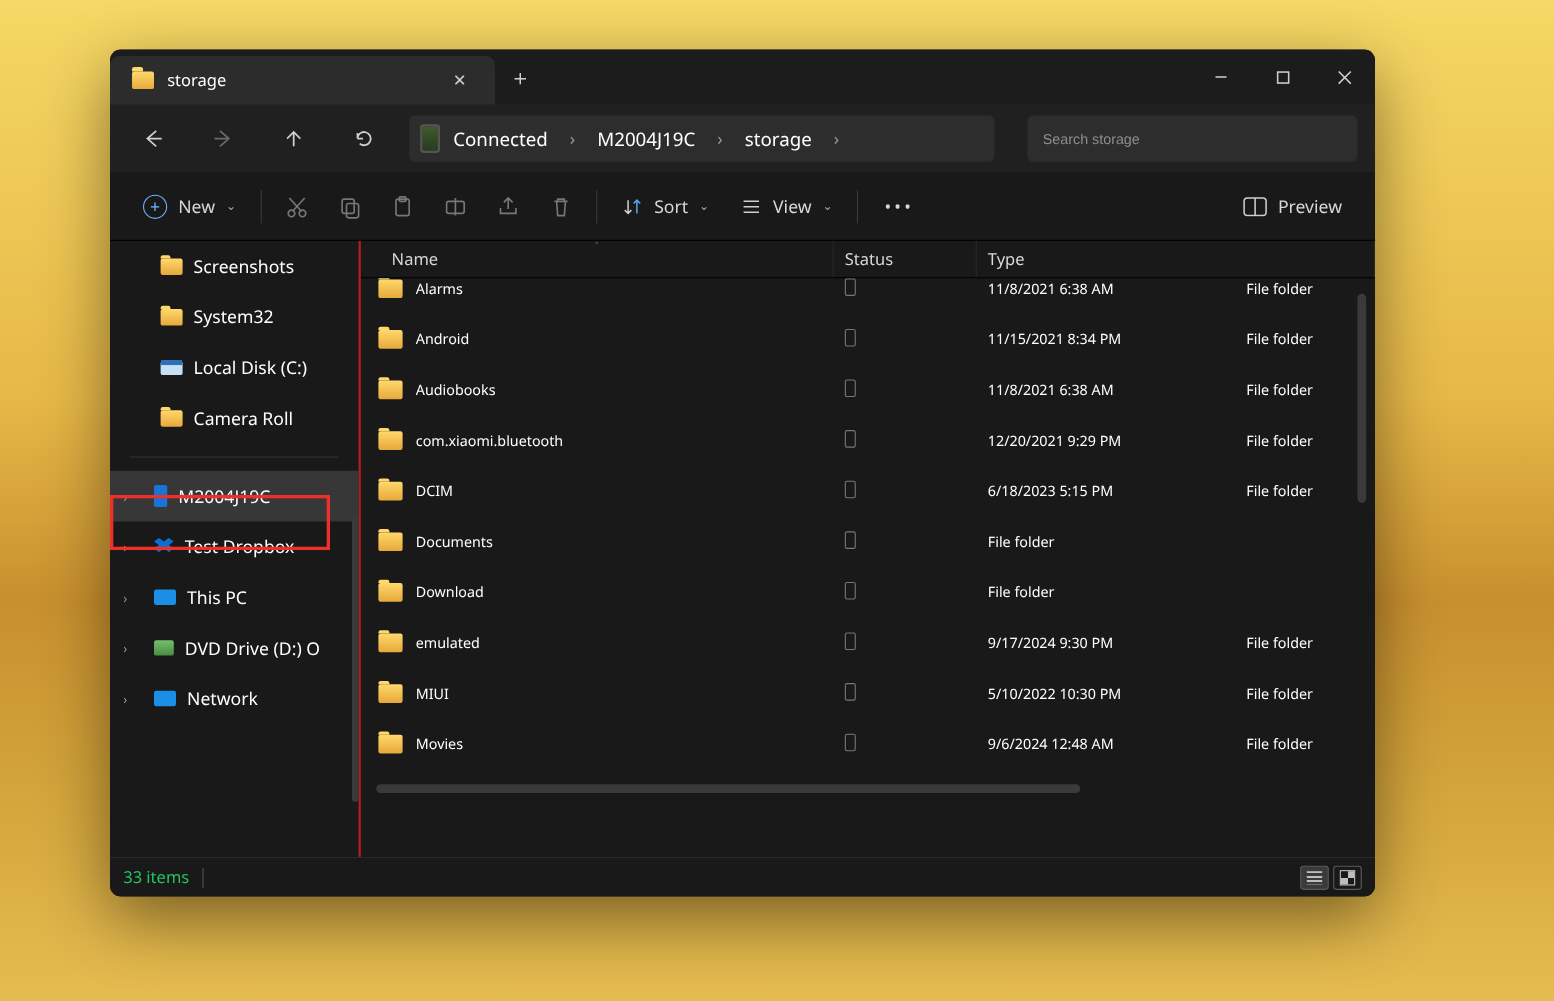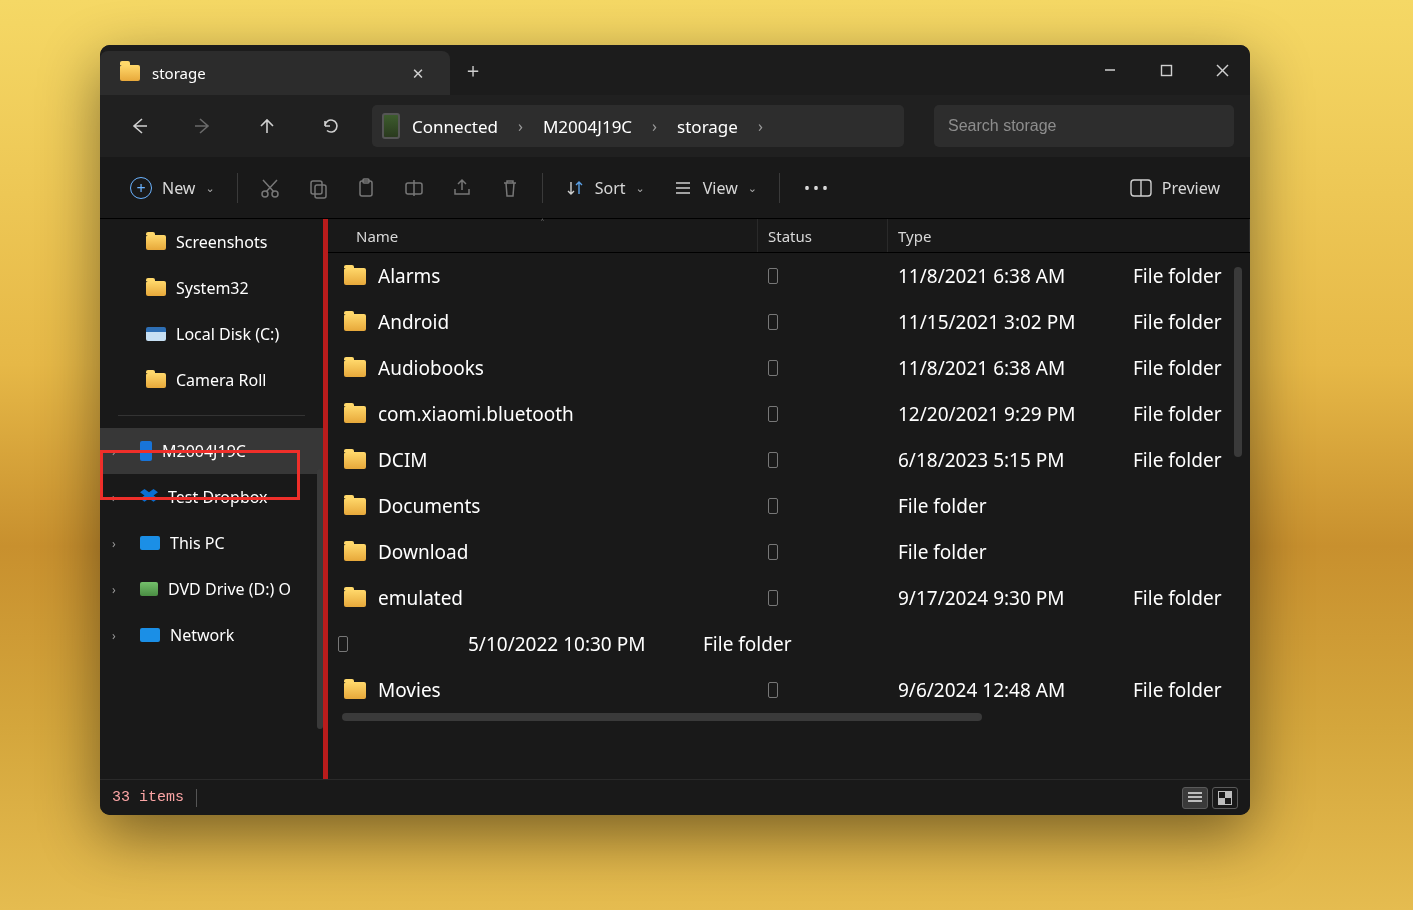--- a/index.html
+++ b/index.html
@@ -36,38 +36,38 @@
   .nav-btn.disabled { color:#6a6a6a; cursor:default; }
   .nav-btn svg { stroke: currentColor; fill:none; stroke-width:1.6; }
   .address {
     flex: 1; height: 42px; background:#2d2d2d; border-radius:5px;
     display:flex; align-items:center; padding:0 10px; color:#fff; gap:6px;
   }
   .dev-ico { width:18px; height:26px; border-radius:3px; background:linear-gradient(#3d5c2d,#2a3a1e); border:2px solid #555;}
   .crumb { font-size:17px; color:#fff; padding:0 6px; white-space:nowrap; cursor:pointer;}
   .chev { color:#9a9a9a; padding:0 8px; cursor:pointer;}
   .search { width:300px; height:42px; background:#2d2d2d; border-radius:5px; margin-left:12px; display:flex; align-items:center; padding:0 14px;}
-  .search input { background:transparent; border:none; outline:none; color:#ddd; font-size:16px; width:100%; }
+  .search input { background:transparent; border:none; outline:none; color:#ddd; font-size:13px; width:100%; }
   .search input::placeholder { color:#8d8d8d; }
 
   
   .toolbar { height:62px; background:#191919; display:flex; align-items:center; padding:0 18px; gap:4px; color:#d8d8d8; border-bottom:1px solid #000;}
   .tbtn { height:40px; padding:0 12px; display:flex; align-items:center; gap:10px; border-radius:4px; cursor:pointer; font-size:16px;}
   .tbtn svg { stroke:#cfcfcf; fill:none; stroke-width:1.4; }
   .tbtn .ch { font-size:11px; color:#aaa; }
   .new-btn .plus-circ { width:22px;height:22px;border:1.5px solid #6bb3ff;border-radius:50%;display:flex;align-items:center;justify-content:center;color:#6bb3ff;font-size:16px;line-height:1;}
   .tsep { width:1px; height:30px; background:#3a3a3a; margin:0 6px;}
   .ticon { width:44px; height:40px; display:flex; align-items:center; justify-content:center; color:#777; cursor:pointer;}
   .ticon svg { stroke: currentColor; fill:none; stroke-width:1.5; }
   .toolbar .spacer { flex:1; }
   .preview-btn svg { stroke:#cfcfcf; }
 
   
   .body { flex:1; display:flex; min-height:0; background:#191919; }
-  .sidebar { width:228px; border-right:5px solid #b91c1c; display:flex; flex-direction:column; position:relative;}
+  .sidebar { width:228px; border-right:2px solid #b91c1c; display:flex; flex-direction:column; position:relative;}
   .sidebar-scroll { width:6px; background:#3a3a3a; position:absolute; right:0; top:250px; height:260px; border-radius:3px;}
   .sb-item { height:46px; display:flex; align-items:center; gap:10px; padding-left:40px; color:#fff; font-size:16px; cursor:pointer; position:relative;}
   .sb-item.indent { padding-left:46px; }
   .sb-item.selected { background:#373737; }
   .sb-item .expand { position:absolute; left:12px; color:#9a9a9a; font-size:12px;}
   .sb-folder { width:20px; height:15px; background:linear-gradient(#ffd86b,#e7a83a); border-radius:2px; position:relative;}
   .sb-folder::before{content:"";position:absolute;top:-3px;left:0;width:9px;height:3px;background:#ffd86b;border-radius:2px 2px 0 0;}
   .sb-drive { width:20px;height:14px;background:#c6dff3;border-radius:2px;position:relative;border-top:5px solid #2e6fb5;}
   .sb-phone { width:12px;height:20px;border-radius:2px;background:#1874d8;}
   .sb-dropbox{width:18px;height:16px;background:#0a6fd1;clip-path:polygon(25% 0,50% 20%,75% 0,100% 20%,75% 40%,100% 60%,75% 80%,50% 60%,25% 80%,0 60%,25% 40%,0 20%);}
@@ -80,33 +80,33 @@
   
   .filepane { flex:1; display:flex; flex-direction:column; min-width:0; }
   .cols { display:flex; align-items:center; height:34px; color:#d8d8d8; font-size:15px; border-bottom:1px solid #000;}
   .cols > div { padding:0 10px; border-right:1px solid #2a2a2a; height:100%; display:flex; align-items:center; gap:6px;}
   .c-name{flex:0 0 430px; padding-left:28px !important; position:relative;}
   .c-name .sort-ind{position:absolute; left:50%; top:-3px; transform:translateX(-50%); font-size:10px; color:#888;}
   .c-status{flex:0 0 130px;}
   .c-date{flex:0 0 235px;}
   .c-type{flex:1;}
   .rows { flex:1; overflow:hidden; position:relative;}
-  .row { display:flex; align-items:center; height:46px; color:#fff; font-size:19px;}
+  .row { display:flex; align-items:flex-start; height:46px; color:#fff; font-size:13px;}
   .r-name{flex:0 0 430px; display:flex;align-items:center;gap:12px;padding-left:16px;}
   .r-folder{width:22px;height:17px;background:linear-gradient(#ffd86b,#e7a83a);border-radius:2px;position:relative;flex-shrink:0;}
   .r-folder::before{content:"";position:absolute;top:-3px;left:0;width:10px;height:3px;background:#ffd86b;border-radius:2px 2px 0 0;}
   .r-status{flex:0 0 130px;color:#7a7a7a;display:flex;align-items:center;padding-left:10px;}
   .r-status .ph{width:10px;height:16px;border:1.4px solid #777;border-radius:2px;}
   .r-date{flex:0 0 235px;padding-left:10px;}
   .r-type{flex:1;padding-left:10px;white-space:nowrap;overflow:hidden;}
   .hscroll{height:8px;background:#3a3a3a;margin:0 14px 6px 14px;width:640px;border-radius:4px;}
   .vscroll{position:absolute;right:8px;top:14px;width:8px;height:190px;background:#3a3a3a;border-radius:4px;}
 
   
-  .statusbar{height:36px;background:#191919;display:flex;align-items:center;padding:0 12px;color:#fca5a5;font-size:15px;border-top:1px solid #2a2a2a;font-family:Liberation Mono, monospace;}
+  .statusbar{height:36px;background:#191919;display:flex;align-items:center;padding:0 12px;color:#22c55e;font-size:15px;border-top:1px solid #2a2a2a;}
   .statusbar .count{padding-right:12px;}
   .statusbar .vline{width:1px;height:18px;background:#555;}
   .view-switch{margin-left:auto;display:flex;gap:4px;}
   .vs{width:26px;height:22px;border:1px solid #5a5a5a;border-radius:3px;display:flex;align-items:center;justify-content:center;cursor:pointer;}
   .vs.active{background:#3a3a3a;}
   .vs .lines{width:14px;height:12px;background:repeating-linear-gradient(#bdbdbd 0 2px,transparent 2px 4px);}
   .vs .grid{width:14px;height:14px;background:conic-gradient(#bdbdbd 0 25%,transparent 0 50%,#bdbdbd 0 75%,transparent 0);border:1px solid #bdbdbd;}
 </style>
 </head>
 <body>
@@ -322,21 +322,21 @@
             <div class="r-type">File folder</div>
           </div>
         <div class="row">
             <div class="r-name">
               <span class="r-folder"></span>
               <span>Android</span>
             </div>
             <div class="r-status">
               <span class="ph"></span>
             </div>
-            <div class="r-date">11/15/2021 3:02 PM</div>
+            <div class="r-date">11/15/2021 8:34 PM</div>
             <div class="r-type">File folder</div>
           </div>
         <div class="row">
             <div class="r-name">
               <span class="r-folder"></span>
               <span>Audiobooks</span>
             </div>
             <div class="r-status">
               <span class="ph"></span>
             </div>
@@ -390,20 +390,24 @@
               <span class="r-folder"></span>
               <span>emulated</span>
             </div>
             <div class="r-status">
               <span class="ph"></span>
             </div>
             <div class="r-date">9/17/2024 9:30 PM</div>
             <div class="r-type">File folder</div>
           </div>
         <div class="row">
+            <div class="r-name">
+              <span class="r-folder"></span>
+              <span>MIUI</span>
+            </div>
             <div class="r-status">
               <span class="ph"></span>
             </div>
             <div class="r-date">5/10/2022 10:30 PM</div>
             <div class="r-type">File folder</div>
           </div>
         <div class="row">
             <div class="r-name">
               <span class="r-folder"></span>
               <span>Movies</span>

